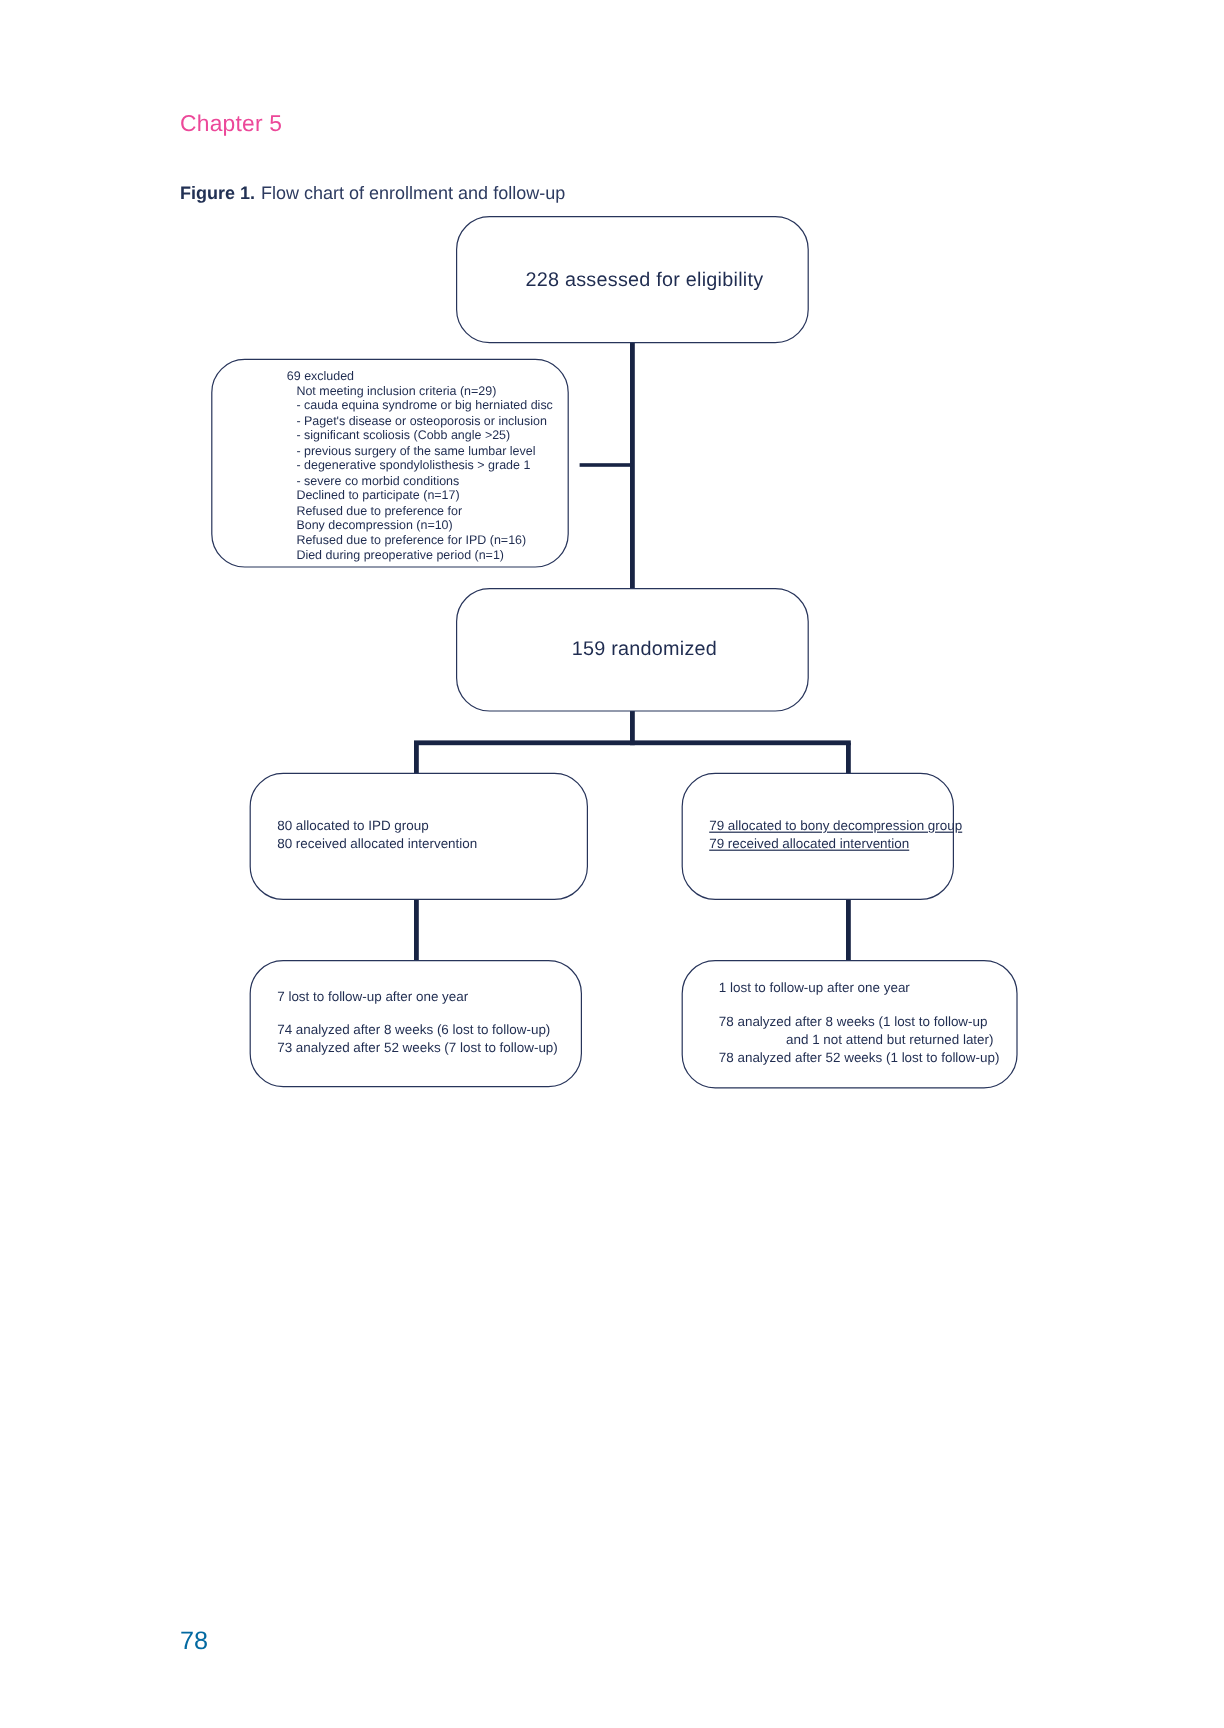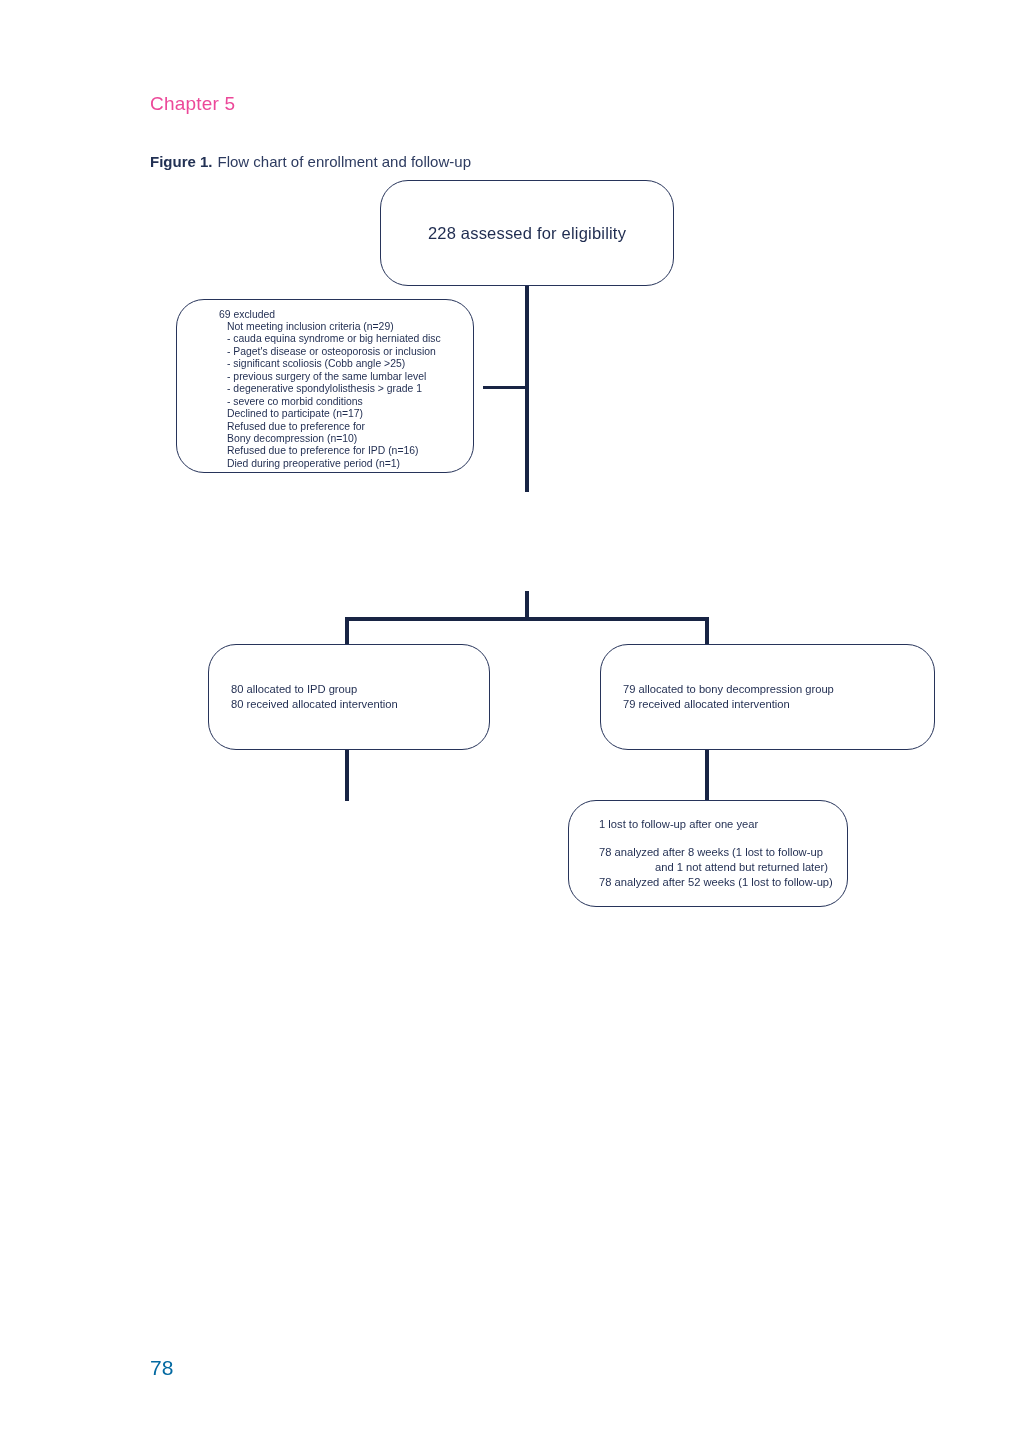--- a/index.html
+++ b/index.html
@@ -51,35 +51,36 @@
     background: #182444;
   }
   
   .fc-box {
     position: absolute;
     box-sizing: border-box;
     border: 1.5px solid #27345a;
     border-radius: 28px;
     background: #ffffff;
     color: #1f2c50;
+    padding-left: 20px;
   }
   .fc-box.big {
     display: flex;
     align-items: center;
     justify-content: center;
     font-size: 16.5px;
     letter-spacing: 0.2px;
   }
   .box-assessed   { left: 380px; top: 180px; width: 294px; height: 106px; }
   .box-excluded   { left: 176px; top: 299px; width: 298px; height: 174px;
                     font-size: 10.4px; line-height: 12.45px; padding-top: 8.5px;
                     white-space: nowrap; }
   .box-randomized { left: 380px; top: 490px; width: 294px; height: 103px; }
   .box-alloc-ipd  { left: 208px; top: 644px; width: 282px; height: 106px; }
-  .box-alloc-bony { left: 600px; top: 644px; width: 335px; height: 106px; }
+  .box-alloc-bony { left: 568px; top: 644px; width: 227px; height: 106px; text-decoration: underline; }
   .box-fu-ipd     { left: 208px; top: 800px; width: 277px; height: 106px; }
   .box-fu-bony    { left: 568px; top: 800px; width: 280px; height: 107px; }
   .fc-box.small {
     display: flex;
     flex-direction: column;
     justify-content: center;
     font-size: 11.2px;
     line-height: 14.8px;
     white-space: nowrap;
   }
@@ -123,31 +124,39 @@
     <div class="excl-line lvl1">- previous surgery of the same lumbar level</div>
     <div class="excl-line lvl1">- degenerative spondylolisthesis &gt; grade 1</div>
     <div class="excl-line lvl1">- severe co morbid conditions</div>
     <div class="excl-line lvl1">Declined to participate (n=17)</div>
     <div class="excl-line lvl1">Refused due to preference for</div>
     <div class="excl-line lvl1">Bony decompression (n=10)</div>
     <div class="excl-line lvl1">Refused due to preference for IPD (n=16)</div>
     <div class="excl-line lvl1">Died during preoperative period (n=1)</div>
   </div>
 
+  <div class="fc-box big box-randomized">
+    <span>159 randomized</span>
+  </div>
 
   <div class="fc-box small box-alloc-ipd">
     <div>80 allocated to IPD group</div>
     <div>80 received allocated intervention</div>
   </div>
 
   <div class="fc-box small box-alloc-bony">
     <div>79 allocated to bony decompression group</div>
     <div>79 received allocated intervention</div>
   </div>
 
+  <div class="fc-box small box-fu-ipd">
+    <div class="fu-first">7 lost to follow-up after one year</div>
+    <div>74 analyzed after 8 weeks (6 lost to follow-up)</div>
+    <div>73 analyzed after 52 weeks (7 lost to follow-up)</div>
+  </div>
 
   <div class="fc-box small box-fu-bony">
     <div class="fu-first">1 lost to follow-up after one year</div>
     <div>78 analyzed after 8 weeks (1 lost to follow-up</div>
     <div class="fu-cont">and 1 not attend but returned later)</div>
     <div>78 analyzed after 52 weeks (1 lost to follow-up)</div>
   </div>
 
   <div class="page-number">78</div>
 

